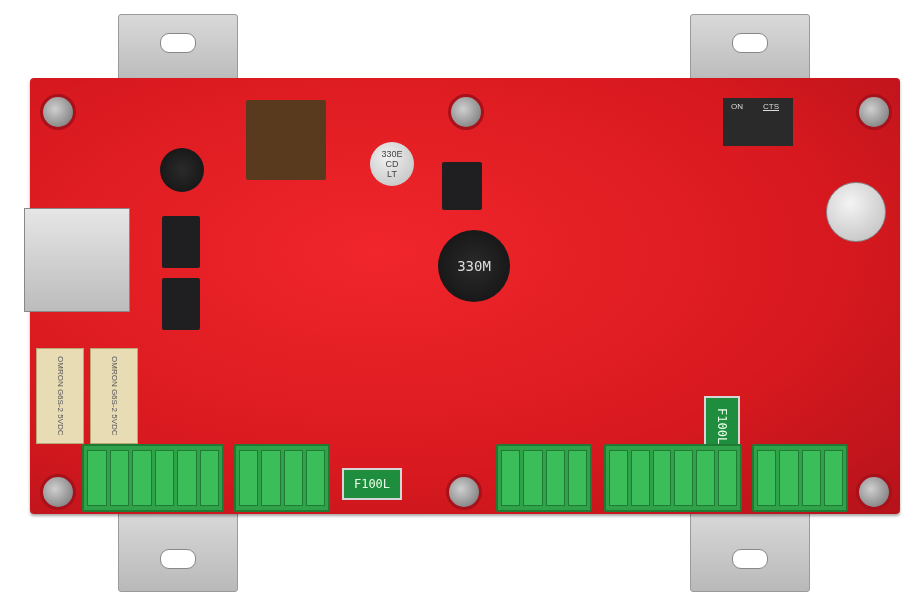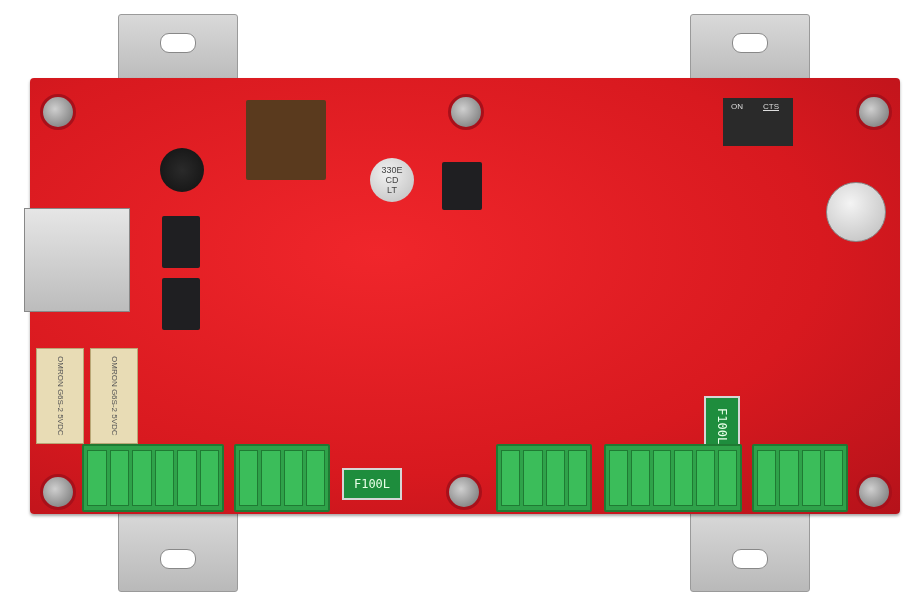--- a/index.html
+++ b/index.html
@@ -46,26 +46,27 @@
   <div class="screw" style="left:416px;top:396px;"></div>
   <div class="screw" style="left:826px;top:396px;"></div>
 
   <div class="rj45" style="left:-6px;top:130px;width:104px;height:102px;"></div>
 
 
   <div class="chip" style="left:216px;top:22px;width:80px;height:80px;background:#5a3a1e;"></div>
 
   <div class="inductor" style="left:130px;top:70px;width:44px;height:44px;font-size:8px;"></div>
 
-  <div class="cap" style="left:340px;top:80px;width:44px;height:44px;white-space:pre;line-height:10px;">330E
+  <div class="cap" style="left:340px;top:64px;width:44px;height:44px;white-space:pre;line-height:10px;">330E
 CD
 LT</div>
 
   <div class="chip" style="left:412px;top:84px;width:40px;height:48px;"></div>
 
+  <div class="inductor" style="left:408px;top:152px;width:72px;height:72px;font-size:14px;">330M</div>
 
   <div class="chip" style="left:132px;top:138px;width:38px;height:52px;"></div>
   <div class="chip" style="left:132px;top:200px;width:38px;height:52px;"></div>
 
   <div class="relay" style="left:6px;top:270px;width:46px;height:94px;">OMRON G6S-2 5VDC</div>
   <div class="relay" style="left:60px;top:270px;width:46px;height:94px;">OMRON G6S-2 5VDC</div>
 
   <div class="dip" style="left:686px;top:20px;width:70px;height:48px;margin-left:7px;">
     <span style="position:absolute;left:8px;top:4px;">ON</span>
     <span style="position:absolute;left:40px;top:4px;text-decoration:underline;">CTS</span>

